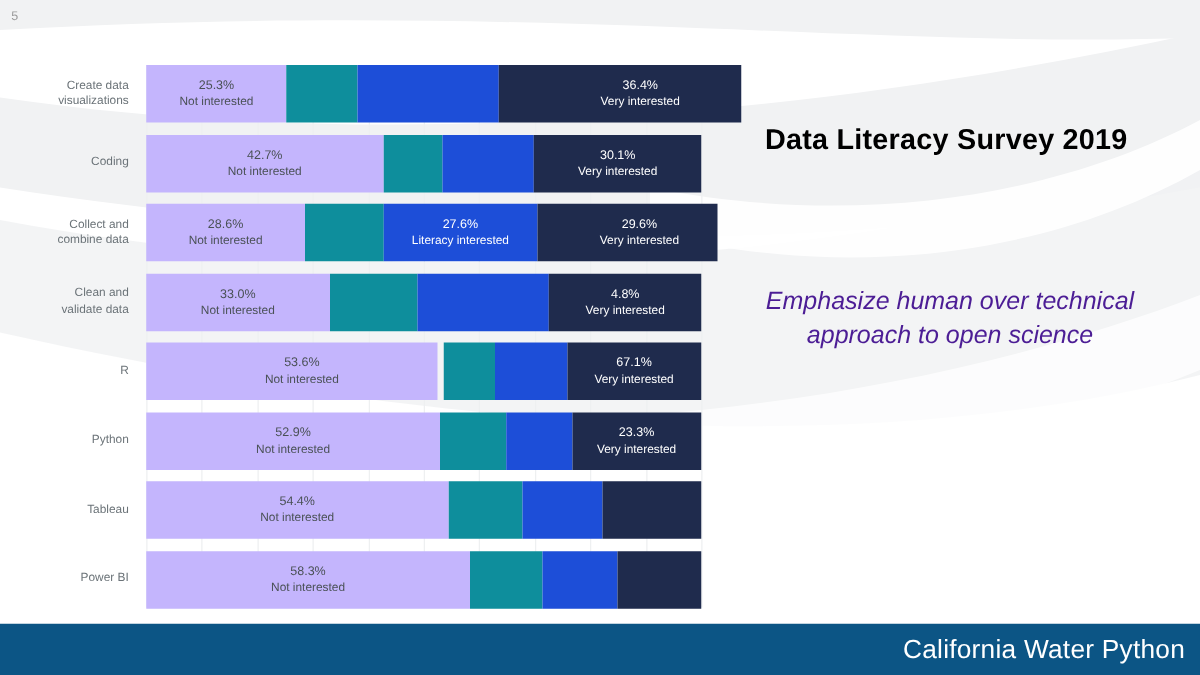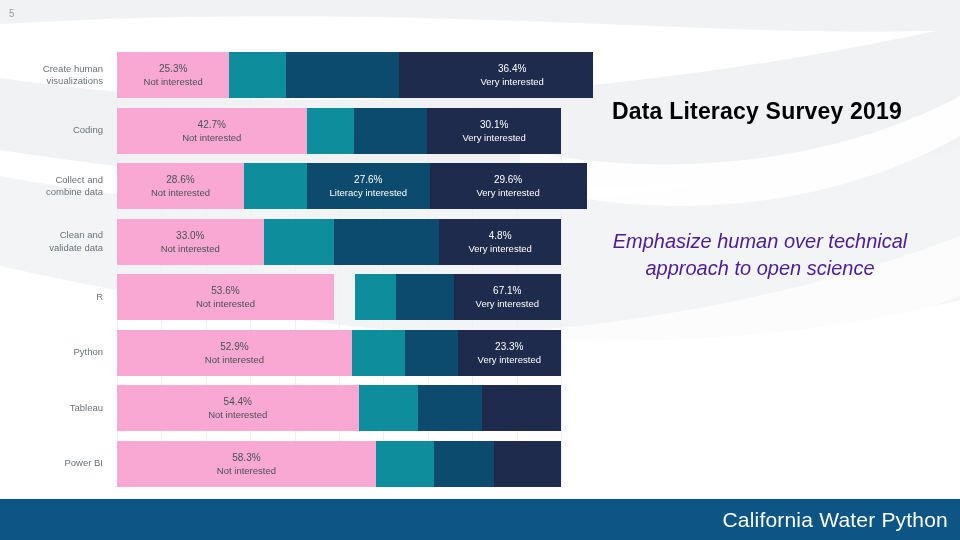--- a/index.html
+++ b/index.html
@@ -40,23 +40,23 @@
   .bar{
     position:absolute;left:84px;top:0;height:46px;width:444px;
   }
   .seg{
     position:absolute;top:0;height:46px;
     display:flex;flex-direction:column;align-items:center;justify-content:center;
     overflow:hidden;
   }
   .seg .pct{font-size:10px;line-height:13px;white-space:nowrap;}
   .seg .cat{font-size:9.5px;line-height:13px;white-space:nowrap;}
-  .seg.not{background:#f9a8d4;color:#4a5156;}
+  .seg.not{background:#c4b5fd;color:#4a5156;}
   .seg.slightly{background:#0e8e9c;color:#ffffff;}
-  .seg.somewhat{background:#0c4a6e;color:#ffffff;}
+  .seg.somewhat{background:#1d4ed8;color:#ffffff;}
   .seg.very{background:#1f2b4d;color:#ffffff;}
 
   
   .title{
     position:absolute;left:562px;top:98px;width:390px;
     text-align:center;font-size:23px;font-weight:bold;color:#000;
     letter-spacing:.2px;
   }
   .takeaway{
     position:absolute;left:590px;top:228px;width:340px;
@@ -95,21 +95,21 @@
         <div class="gridline" style="left: 172.8px;"></div>
         <div class="gridline" style="left: 217.2px;"></div>
         <div class="gridline" style="left: 261.6px;"></div>
         <div class="gridline" style="left: 306px;"></div>
         <div class="gridline" style="left: 350.4px;"></div>
         <div class="gridline" style="left: 394.8px;"></div>
         <div class="gridline" style="left: 439.2px;"></div>
         <div class="gridline" style="left: 483.6px;"></div>
         <div class="gridline" style="left: 528px;"></div>
         <div class="row" style="top: 0px;">
-          <div class="row-label">Create human visualizations</div>
+          <div class="row-label">Create data visualizations</div>
           <div class="bar">
             <div class="seg not" style="left: 0px; width: 112.332px;">
               <span class="pct">25.3%</span>
               <span class="cat">Not interested</span>
             </div>
             <div class="seg slightly" style="left: 112.332px; width: 56.832px;"></div>
             <div class="seg somewhat" style="left: 169.164px; width: 113.22px;"></div>
             <div class="seg very" style="left: 282.384px; width: 161.616px; padding-left: 32px;">
               <span class="pct">36.4%</span>
               <span class="cat">Very interested</span>
@@ -136,21 +136,21 @@
           <div class="bar">
             <div class="seg not" style="left: 0px; width: 126.984px;">
               <span class="pct">28.6%</span>
               <span class="cat">Not interested</span>
             </div>
             <div class="seg slightly" style="left: 126.984px; width: 63.048px;"></div>
             <div class="seg somewhat" style="left: 190.032px; width: 122.544px;">
               <span class="pct">27.6%</span>
               <span class="cat">Literacy interested</span>
             </div>
-            <div class="seg very" style="left: 312.576px; width: 157px;">
+            <div class="seg very" style="left: 312.576px; width: 124px; padding-left: 20px;">
               <span class="pct">29.6%</span>
               <span class="cat">Very interested</span>
             </div>
           </div>
         </div>
         <div class="row" style="top: 166.5px;">
           <div class="row-label">Clean and validate data</div>
           <div class="bar">
             <div class="seg not" style="left: 0px; width: 146.52px;">
               <span class="pct">33.0%</span>
@@ -160,21 +160,21 @@
             <div class="seg somewhat" style="left: 216.672px; width: 105.672px;"></div>
             <div class="seg very" style="left: 322.344px; width: 121.656px;">
               <span class="pct">4.8%</span>
               <span class="cat">Very interested</span>
             </div>
           </div>
         </div>
         <div class="row" style="top: 222px;">
           <div class="row-label">R</div>
           <div class="bar">
-            <div class="seg not" style="left: 0px; width: 217px;">
+            <div class="seg not" style="left: 0px; width: 217px; padding-left: 16px;">
               <span class="pct">53.6%</span>
               <span class="cat">Not interested</span>
             </div>
             <div class="seg slightly" style="left: 237.984px; width: 40.848px;"></div>
             <div class="seg somewhat" style="left: 278.832px; width: 57.72px;"></div>
             <div class="seg very" style="left: 336.552px; width: 107.448px;">
               <span class="pct">67.1%</span>
               <span class="cat">Very interested</span>
             </div>
           </div>

